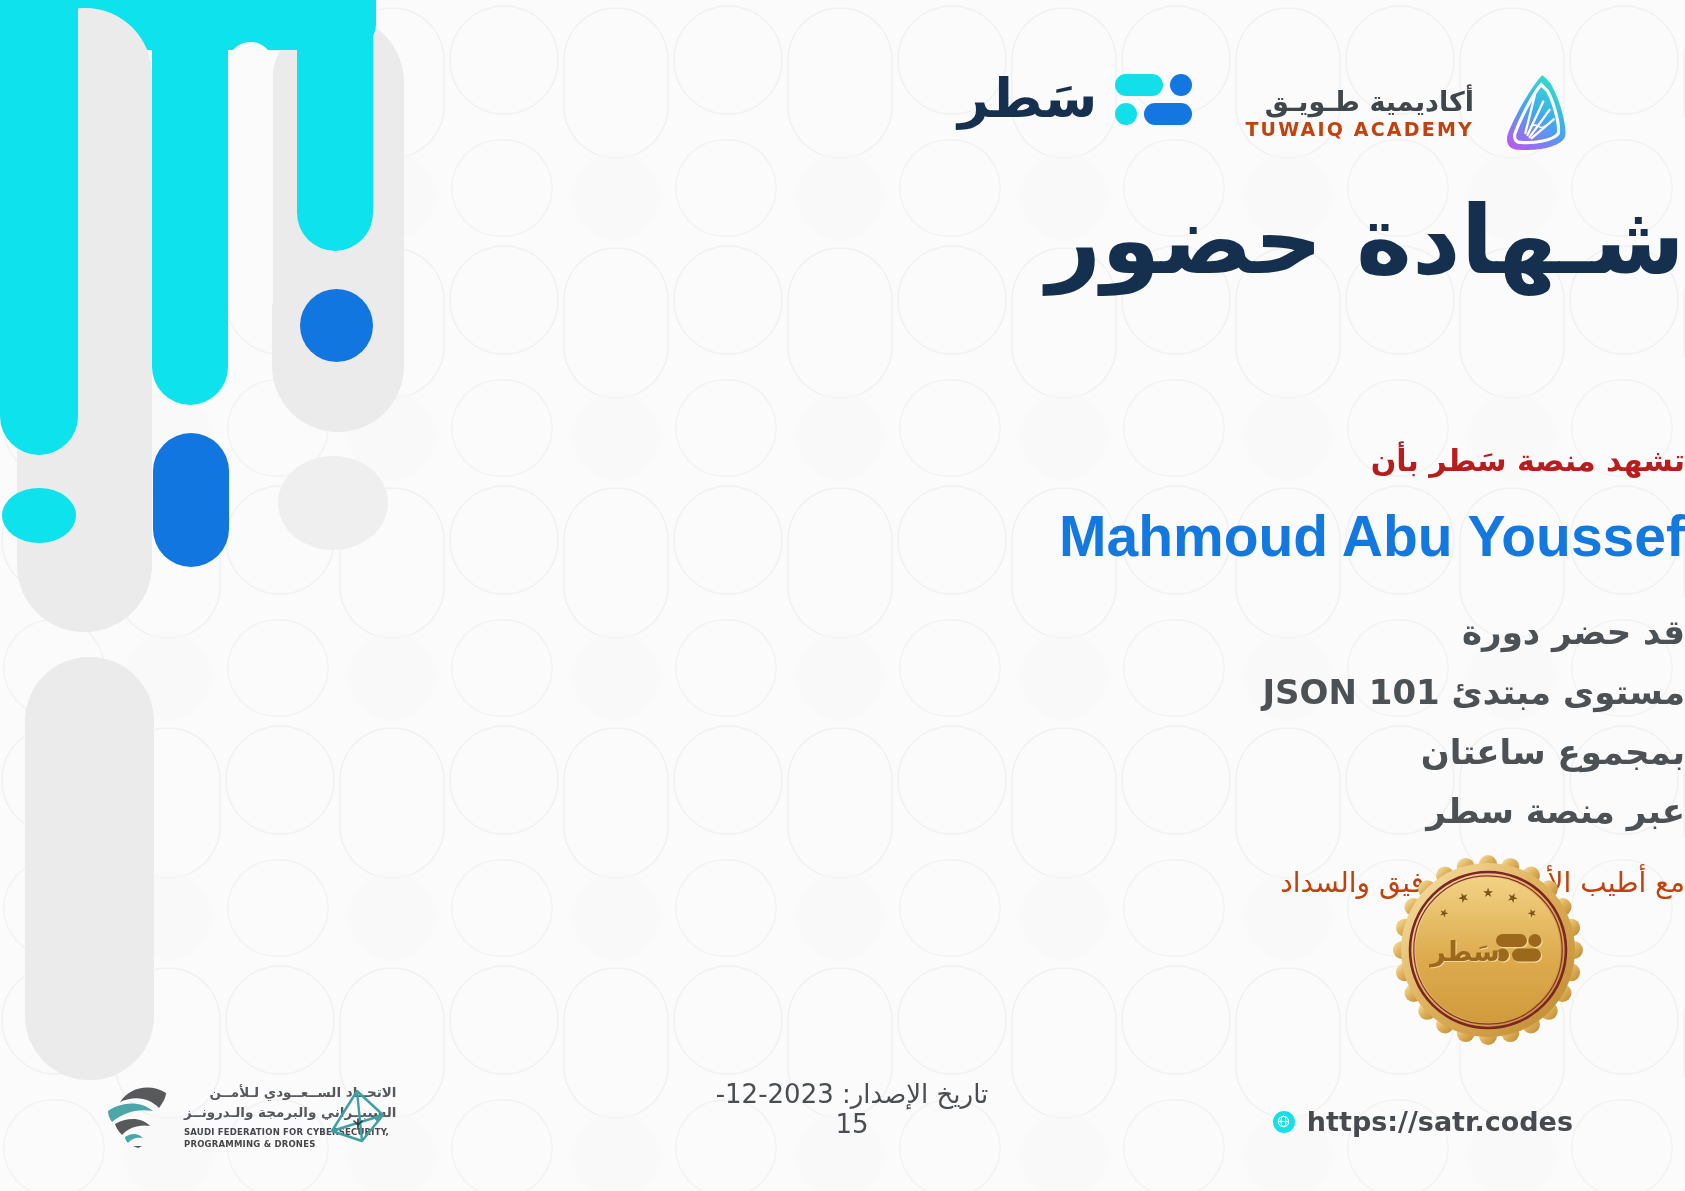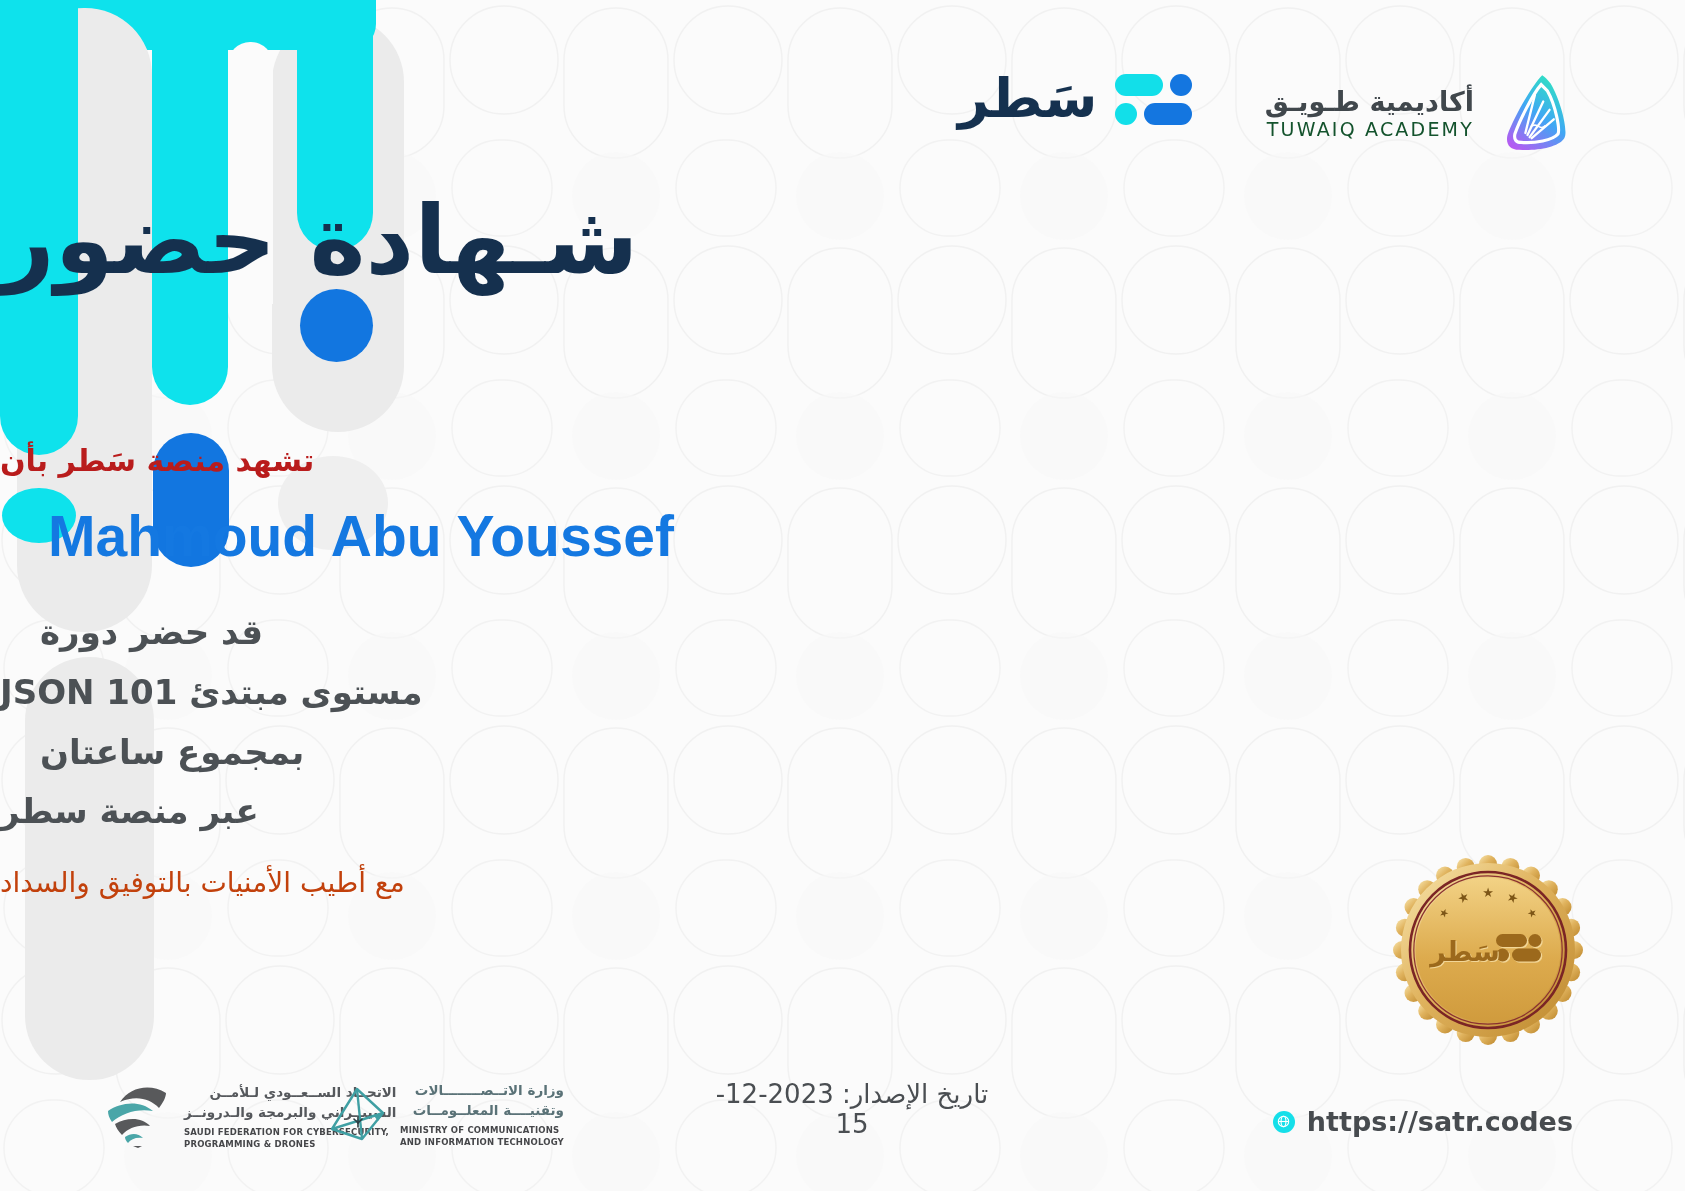--- a/index.html
+++ b/index.html
@@ -32,26 +32,26 @@
   .satr-wordmark{font-size:54px;font-weight:bold;color:#15314f;line-height:1;direction:rtl;}
   .satr-mark{display:flex;flex-direction:column;gap:7px;}
   .satr-mark .row{display:flex;gap:7px;align-items:center;}
   .sm-pill{width:48px;height:22px;border-radius:11px;}
   .sm-dot{width:22px;height:22px;border-radius:50%;}
   .c-cyan{background:#12dfe9;} .c-blue{background:#1476e0;}
 
   .tuwaiq{top:72px;right:108px;display:flex;align-items:center;gap:25px;}
   .tuwaiq-text{text-align:right;color:#40474c;}
   .tuwaiq-ar{font-size:27px;font-weight:600;direction:rtl;line-height:1.2;}
-  .tuwaiq-en{font-size:19px;letter-spacing:2.2px;color:#14532d;font-weight:400;}
+  .tuwaiq-en{font-size:19px;letter-spacing:2.2px;color:#c2410c;font-weight:700;}
 
   
   .cert-title{top:183px;left:0;right:0;text-align:center;direction:rtl;
     font-size:95px;font-weight:bold;color:#15304e;line-height:1.2;}
-  .cert-line{left:0;right:0;text-align:left;direction:rtl;}
+  .cert-line{left:0;right:0;text-align:right;direction:rtl;}
   .l-intro{top:443px;font-size:30px;font-weight:600;color:#b91c1c;}
   .l-name{top:503px;font-size:57px;font-weight:bold;color:#1478e1;
     font-family:"Liberation Sans","DejaVu Sans",sans-serif;direction:ltr;padding-left:48px;}
   .l-bold{font-size:34px;font-weight:bold;color:#4c5155;}
   .l-attended{top:612px;padding-left:40px;} .l-course{top:672px;} .l-duration{top:732px;padding-left:40px;} .l-platform{top:791px;}
   .l-wishes{top:866px;font-size:28px;font-weight:400;color:#c2410c;}
 
   
   .medal{top:855px;left:1392px;width:192px;height:190px;}
 
@@ -243,30 +243,20 @@
       <line x1="31" y1="6" x2="36" y2="56"></line>
       <line x1="6" y1="46" x2="57" y2="30"></line>
     </g>
     <polygon points="48,33 57,30 52,38" fill="#3f9fa3"></polygon>
     <g stroke="#2e3d42" stroke-width="1.6" stroke-linecap="round">
       <line x1="32" y1="34" x2="32" y2="44"></line>
       <line x1="28" y1="36" x2="32" y2="40"></line>
       <line x1="36" y1="36" x2="32" y2="40"></line>
     </g>
   </svg>
-  <div class="org-text">
-    <div class="org-ar">
-      <div>وزارة الاتــصــــــــالات</div>
-      <div>وتقنيــــة المعلــومــات</div>
-    </div>
-    <div class="org-en">
-      <div>MINISTRY OF COMMUNICATIONS</div>
-      <div>AND INFORMATION TECHNOLOGY</div>
-    </div>
-  </div>
 </div>
 
 <div class="content issue-date">تاريخ الإصدار: 2023-12-15</div>
 
 <div class="content website">
   <span class="globe-badge">
     <svg width="13" height="13" viewBox="0 0 14 14">
       <g fill="none" stroke="#ffffff" stroke-width="1.2">
         <circle cx="7" cy="7" r="5.6"></circle>
         <ellipse cx="7" cy="7" rx="2.6" ry="5.6"></ellipse>

